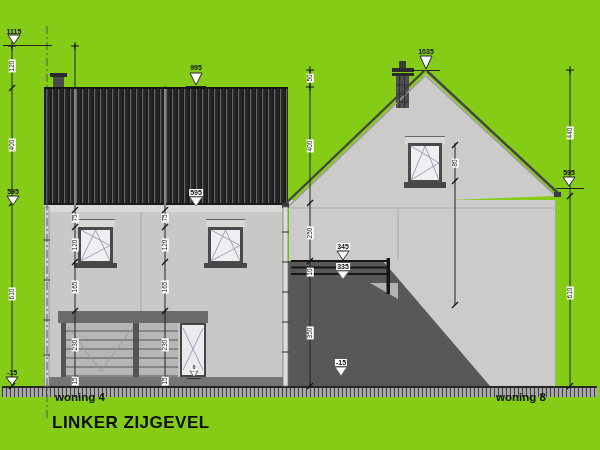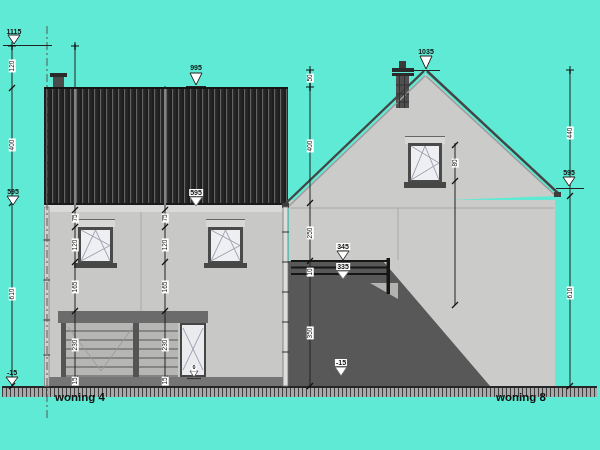--- a/index.html
+++ b/index.html
@@ -1,16 +1,16 @@
 <!DOCTYPE html>
 <html><head>
 <meta charset="utf-8">
 <style>
   html,body{margin:0;padding:0;background:#fff;}
-  #canvas{position:relative;width:600px;height:450px;background:#5eead4;overflow:hidden;
+  #canvas{position:relative;width:600px;height:450px;background:#84cc16;overflow:hidden;
           font-family:"Liberation Sans",sans-serif;}
   #canvas *{box-sizing:border-box;}
   .abs{position:absolute;}
   svg.layer{position:absolute;left:0;top:0;pointer-events:none;}
   
   .siding{background:repeating-linear-gradient(90deg,#1e1e1e 0,#1e1e1e 2px,#636363 2px,#636363 3px,
           #2e2e2e 3px,#2e2e2e 4px,#8a8a8a 4px,#8a8a8a 4.5px,#252525 4.5px,#252525 6px);
           border-top:2px solid #151515;border-bottom:2px solid #1a1a1a;}
   .hatch{background:repeating-linear-gradient(90deg,#3d3d3d 0,#3d3d3d 1.5px,#a9a9a9 1.5px,#a9a9a9 4px);
          border-top:2px solid #262626;}
@@ -239,14 +239,15 @@
   <div class="dim" style="left:165px;top:218px">75</div>
   <div class="dim" style="left:165px;top:245px">120</div>
   <div class="dim" style="left:165px;top:287px">165</div>
   <div class="dim" style="left:165px;top:345px">230</div>
   <div class="dim" style="left:165px;top:381px">15</div>
 
   <div class="dim" style="left:455px;top:163px">80</div>
 
   <div class="wlabel" style="left:55px;top:392px">woning 4</div>
   <div class="wlabel" style="left:496px;top:392px">woning 8</div>
+  <div class="title" style="left:52px;top:414px">LINKER ZIJGEVEL</div>
 
 </div>
 
 </body></html>

